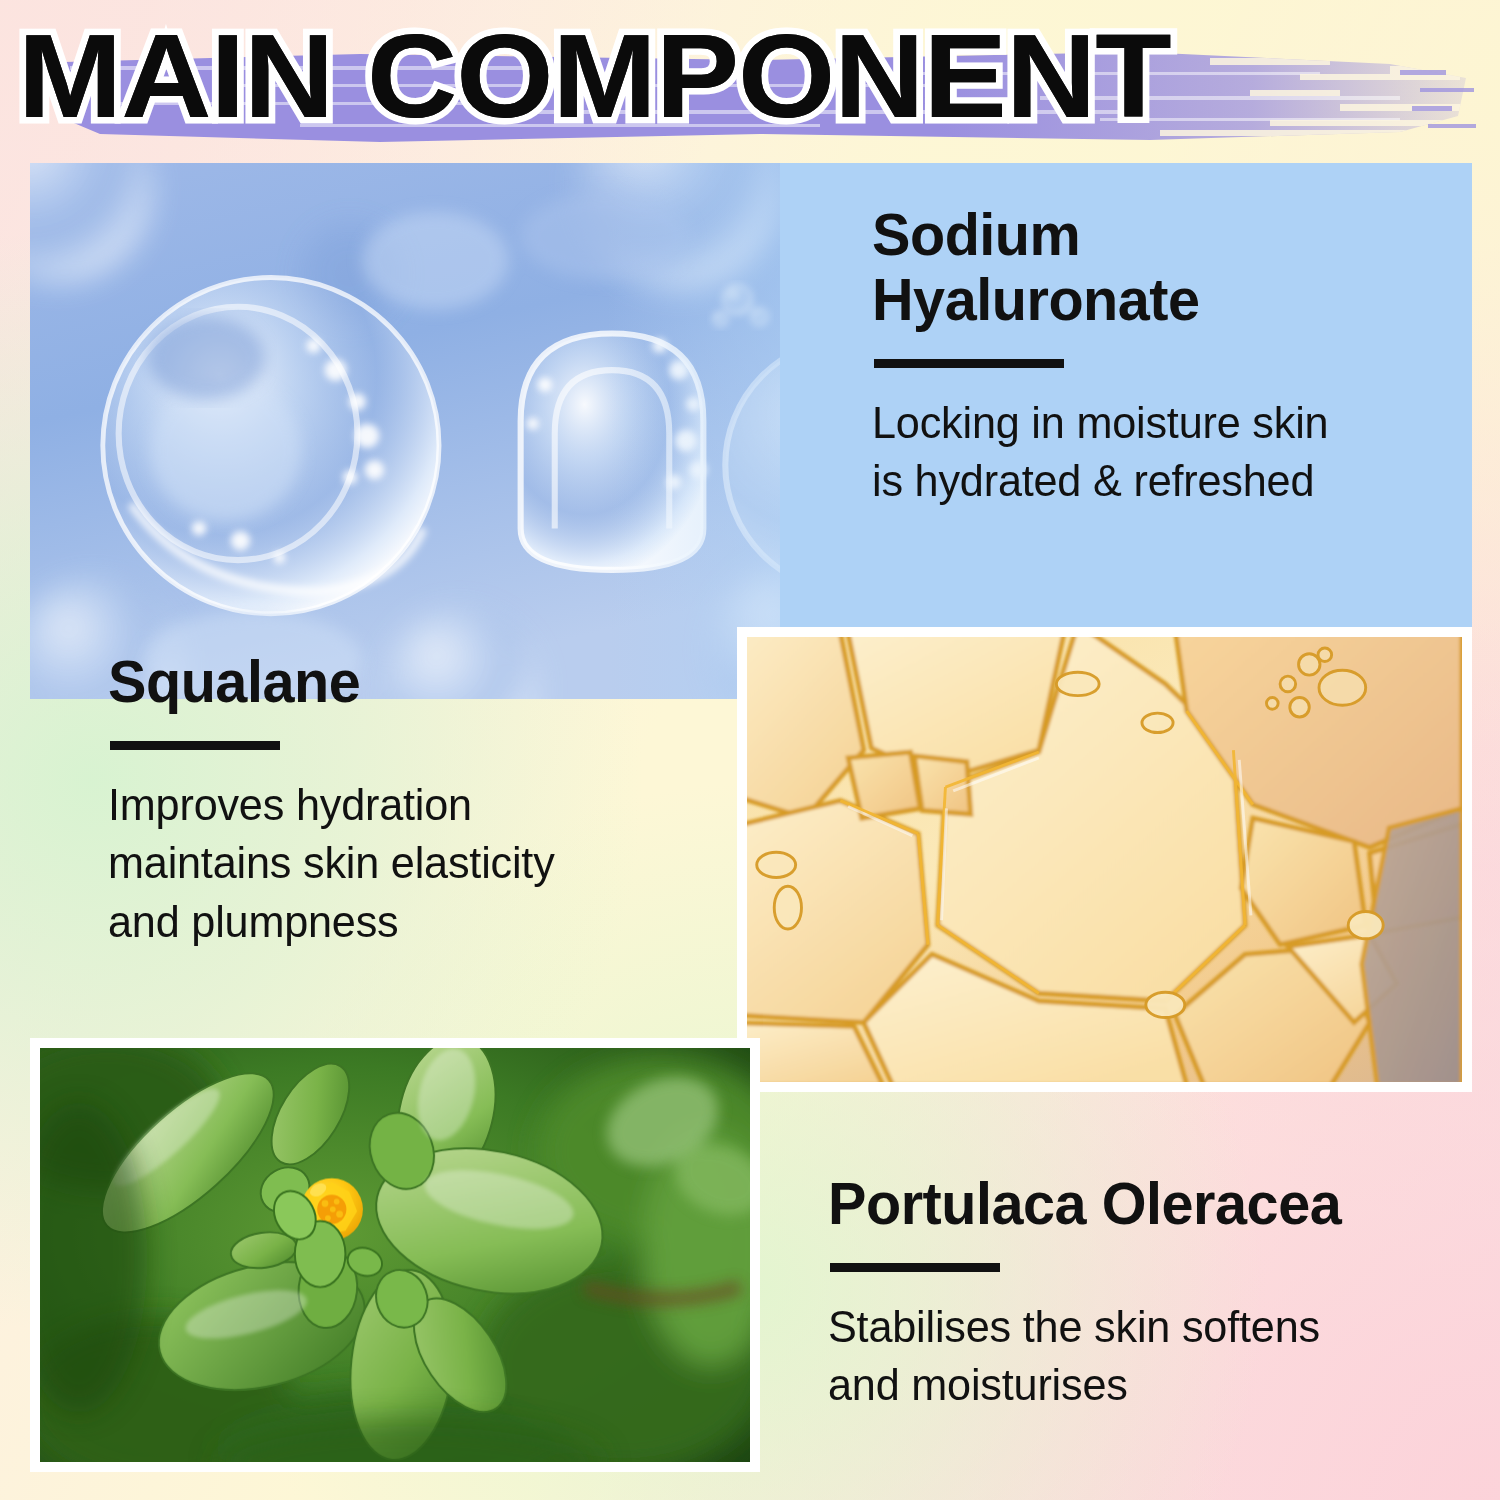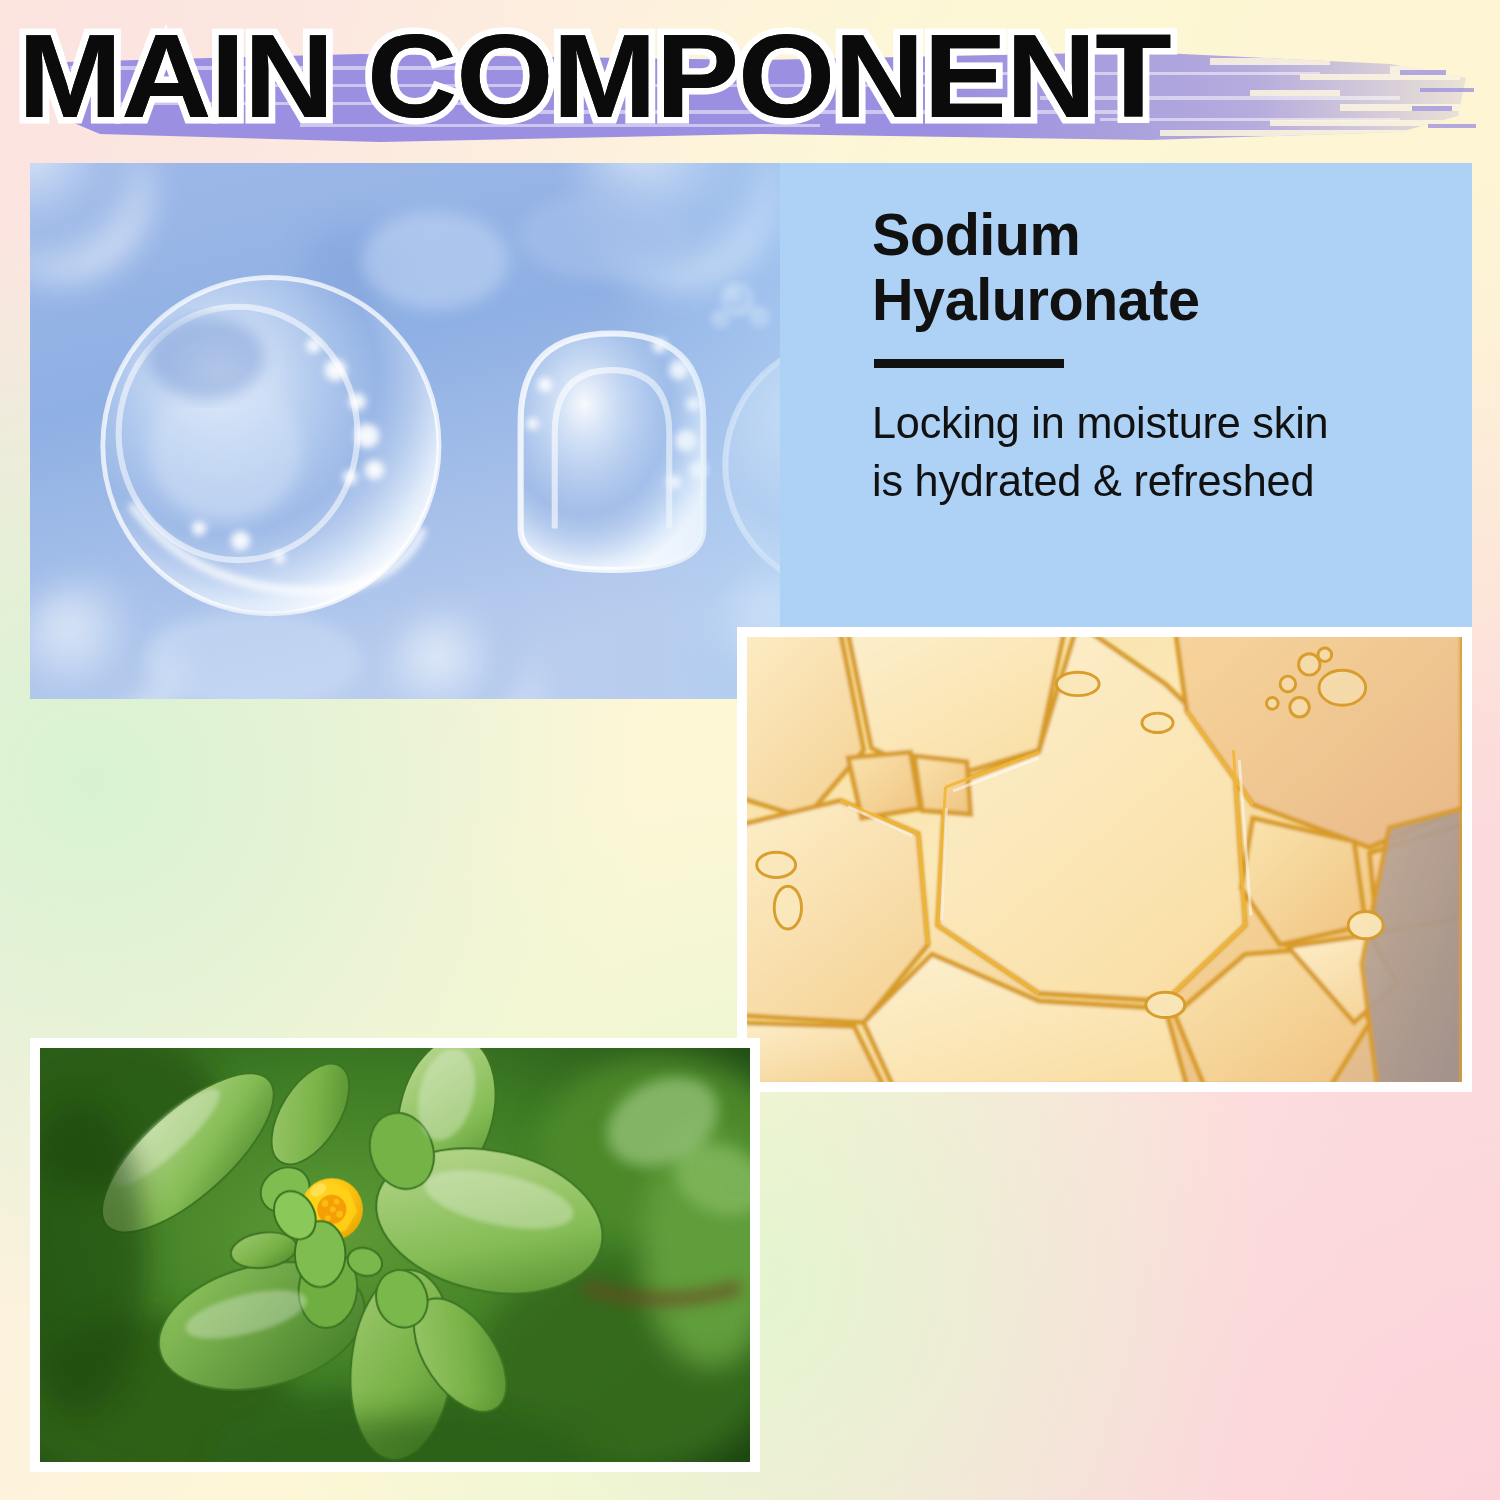--- a/index.html
+++ b/index.html
@@ -255,20 +255,31 @@
         <span>Hyaluronate</span>
       </div>
       <div class="rule"></div>
       <div class="body">
         <span>Locking in moisture skin</span>
         <span>is hydrated &amp; refreshed</span>
       </div>
     </div>
   </div>
 
+  <div id="block2-text">
+    <div class="head">
+      <span>Squalane</span>
+    </div>
+    <div class="rule short"></div>
+    <div class="body">
+      <span>Improves hydration</span>
+      <span>maintains skin elasticity</span>
+      <span>and plumpness</span>
+    </div>
+  </div>
 
   <div class="panel" id="block2">
     <div class="photo">
       <svg viewBox="0 0 735 465" preserveAspectRatio="xMidYMid slice">
         <defs>
           <linearGradient id="obg" x1="0" y1="0" x2="1" y2="1">
             <stop offset="0" stop-color="#f8dda0"></stop>
             <stop offset="0.4" stop-color="#fbe9b9"></stop>
             <stop offset="0.75" stop-color="#f2c98b"></stop>
             <stop offset="1" stop-color="#d9b58f"></stop>
@@ -462,14 +473,24 @@
         </g>
 
         <g filter="url(#soft2)" opacity=".6">
           <ellipse cx="40" cy="220" rx="70" ry="160" fill="#1c4611"></ellipse>
           <ellipse cx="380" cy="430" rx="200" ry="46" fill="#2c5f19"></ellipse>
         </g>
       </svg>
     </div>
   </div>
 
+  <div id="block3-text">
+    <div class="head">
+      <span>Portulaca Oleracea</span>
+    </div>
+    <div class="rule short"></div>
+    <div class="body">
+      <span>Stabilises the skin softens</span>
+      <span>and moisturises</span>
+    </div>
+  </div>
 
 </div>
 
 </body></html>

